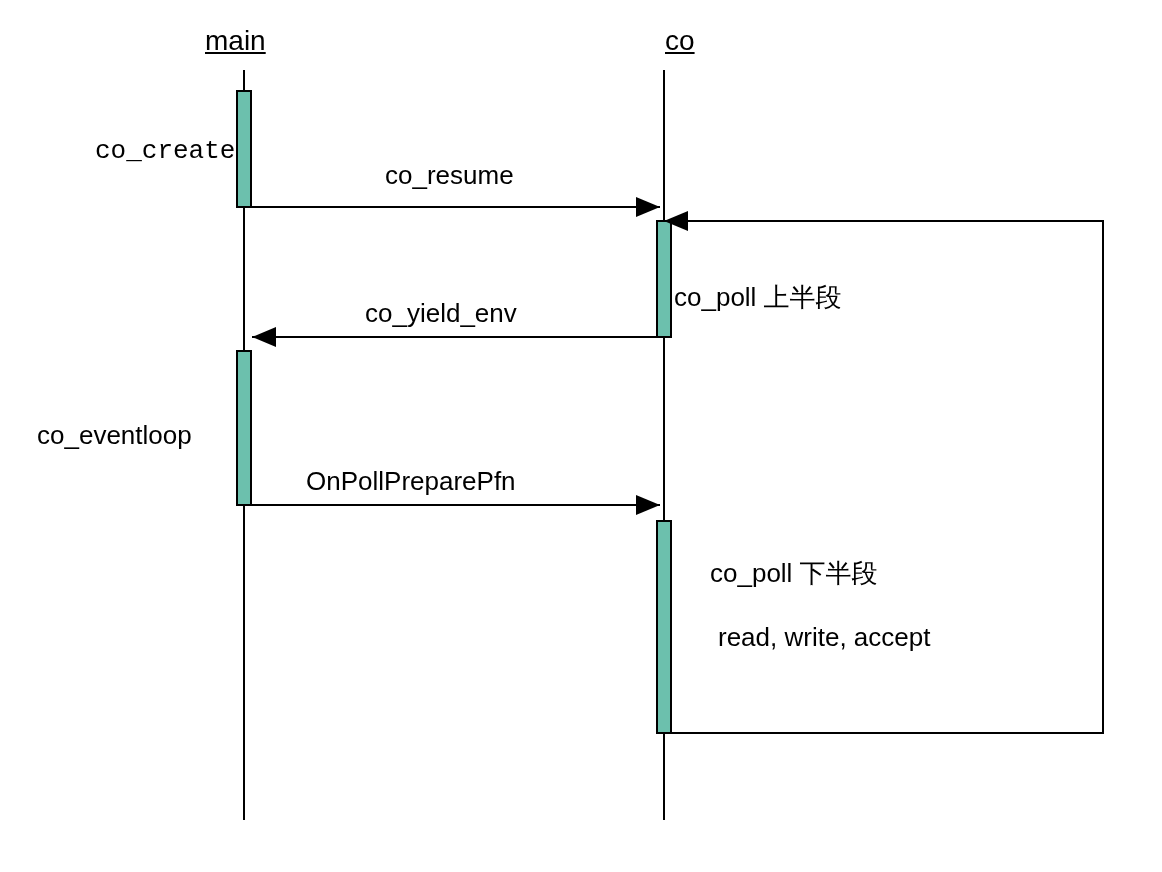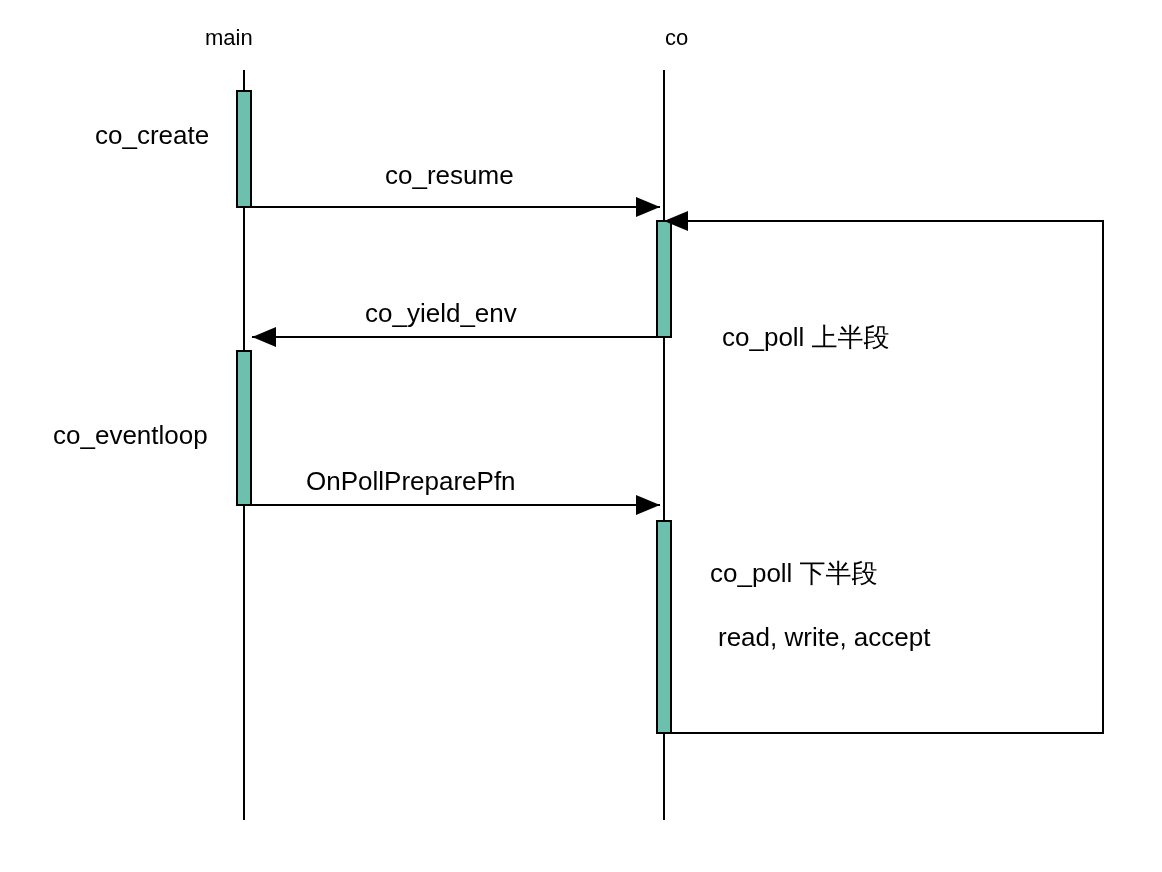--- a/index.html
+++ b/index.html
@@ -6,23 +6,24 @@
       margin: 0;
       padding: 0;
       background: white;
       font-family: Helvetica, Arial, sans-serif;
       width: 1162px;
       height: 872px;
       position: relative;
     }
     .participant-label {
       position: absolute;
-      font-size: 22px;
+      font-size: 28px;
       color: black;
       text-align: right;
+      text-decoration: underline;
     }
     .lifeline {
       position: absolute;
       width: 2px;
       background: black;
     }
     .activation {
       position: absolute;
       width: 16px;
       background: #6cc0ad;
@@ -75,37 +76,37 @@
 <body>
 
 <div class="participant-label" style="left:205px; top:25px;">main</div>
 <div class="participant-label" style="left:645px; top:25px;margin-left:20px;">co</div>
 
 <div class="lifeline" style="left:243px; top:70px; height:750px;"></div>
 <div class="lifeline" style="left:663px; top:70px; height:750px;"></div>
 
 <div class="activation" style="left:236px; top:90px; height:118px;"></div>
 
-<div class="side-label" style="left:95px; top:120px;">co_create</div>
+<div class="side-label" style="left:95px; top:136px;font-family:Liberation Mono, monospace;">co_create</div>
 
 <div class="message-label" style="left:385px; top:160px;">co_resume</div>
 <div class="message-line" style="left:252px; top:206px; width:408px;"></div>
 <div class="arrowhead right" style="left:636px; top:197px;"></div>
 
 <div class="activation" style="left:656px; top:220px; height:118px;"></div>
 
-<div class="right-label" style="left:722px; top:280px;margin-top:40px;">co_poll 上半段</div>
+<div class="right-label" style="left:674px; top:280px;">co_poll 上半段</div>
 
 <div class="message-label" style="left:365px; top:298px;">co_yield_env</div>
 <div class="message-line" style="left:252px; top:336px; width:404px;"></div>
 <div class="arrowhead left" style="left:252px; top:327px;"></div>
 
 <div class="activation" style="left:236px; top:350px; height:156px;"></div>
 
-<div class="side-label" style="left:53px; top:420px;">co_eventloop</div>
+<div class="side-label" style="left:37px; top:420px;">co_eventloop</div>
 
 <div class="message-label" style="left:306px; top:466px;">OnPollPreparePfn</div>
 <div class="message-line" style="left:252px; top:504px; width:408px;"></div>
 <div class="arrowhead right" style="left:636px; top:495px;"></div>
 
 <div class="activation" style="left:656px; top:520px; height:214px;"></div>
 
 <div class="right-label" style="left:710px; top:556px;">co_poll 下半段</div>
 
 <div class="right-label" style="left:694px; top:622px;margin-left:24px;">read, write, accept</div>

